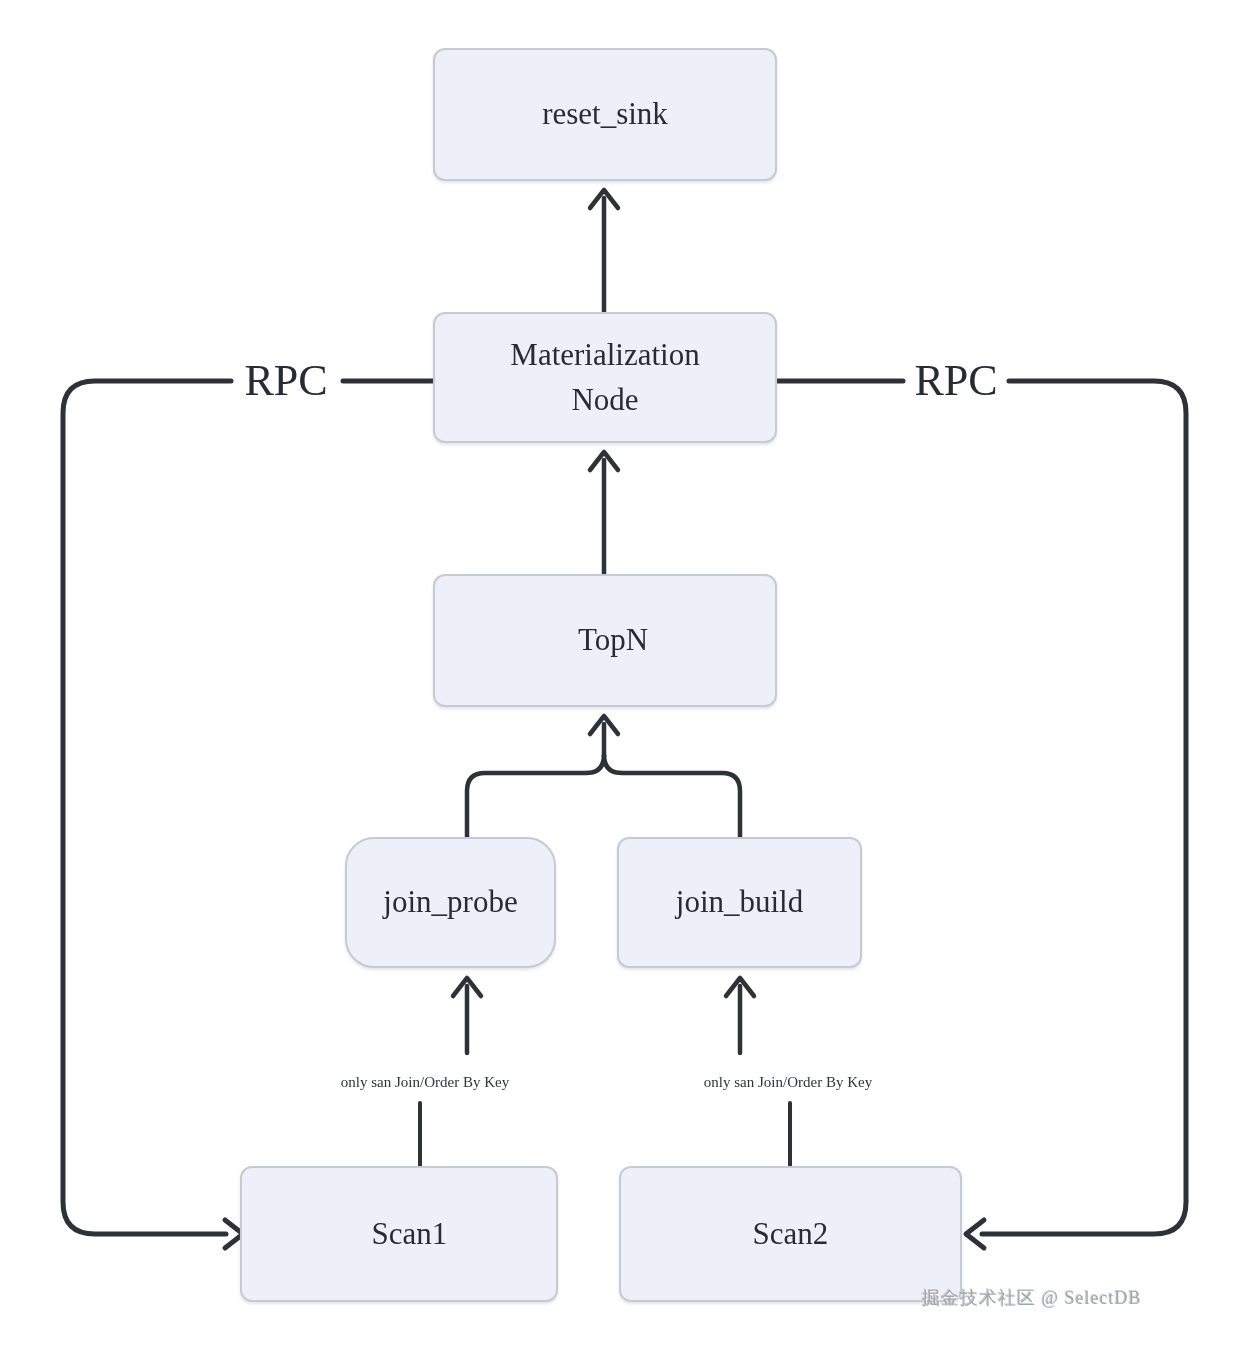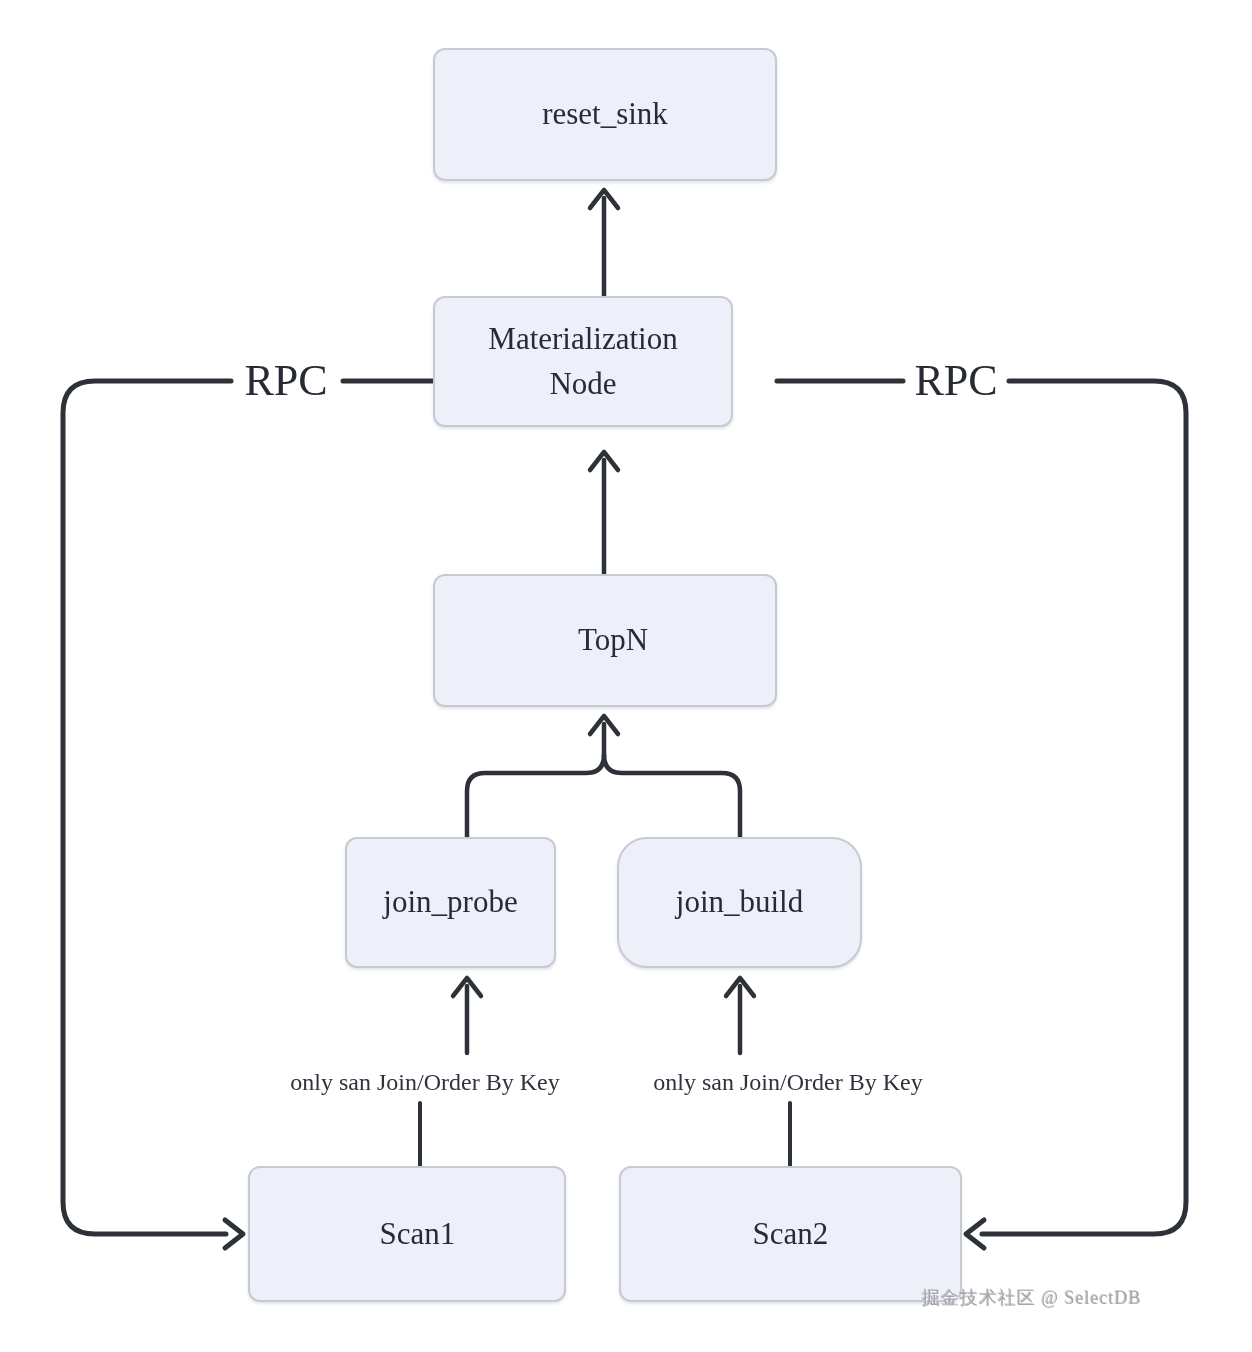--- a/index.html
+++ b/index.html
@@ -44,39 +44,39 @@
     background: var(--node-fill);
     border: 2px solid var(--node-border);
     border-radius: 12px;
     box-shadow: 0 2px 3px rgba(140,150,170,0.25);
     color: var(--node-text);
     font-size: 31px;
     line-height: 1.45;
     white-space: pre-line;
   }
   .n-reset { left: 433px; top: 48px;  width: 344px; height: 133px; }
-  .n-mat   { left: 433px; top: 296px; width: 300px; height: 131px; }
+  .n-mat   { left: 433px; top: 312px; width: 344px; height: 131px; }
   .n-topn  { left: 433px; top: 574px; width: 344px; height: 133px; padding-left: 16px; }
-  .n-probe { left: 345px; top: 837px; width: 211px; height: 131px; }
-  .n-build { left: 617px; top: 837px; width: 245px; height: 131px; border-radius: 30px; }
-  .n-scan1 { left: 248px; top: 1166px; width: 318px; height: 136px; padding-left: 21px; }
+  .n-probe { left: 345px; top: 837px; width: 211px; height: 131px; border-radius: 29px; }
+  .n-build { left: 617px; top: 837px; width: 245px; height: 131px; }
+  .n-scan1 { left: 240px; top: 1166px; width: 318px; height: 136px; padding-left: 21px; }
   .n-scan2 { left: 619px; top: 1166px; width: 343px; height: 136px; text-align: right; }
   .rpc-label {
     position: absolute;
     transform: translate(-50%, -50%);
     font-size: 44px;
     color: var(--node-text);
     white-space: nowrap;
   }
   .rpc-left  { left: 286px; top: 380px; }
   .rpc-right { left: 956px; top: 380px; }
   .edge-label {
     position: absolute;
     transform: translate(-50%, -50%);
-    font-size: 24px;
+    font-size: 15px;
     color: var(--label-text);
     white-space: nowrap;
   }
   .el-left  { left: 425px; top: 1082px; }
   .el-right { left: 788px; top: 1082px; }
   .watermark {
     position: absolute;
     left: 922px; top: 1286px;
     font-size: 18px;
     letter-spacing: 1px;

